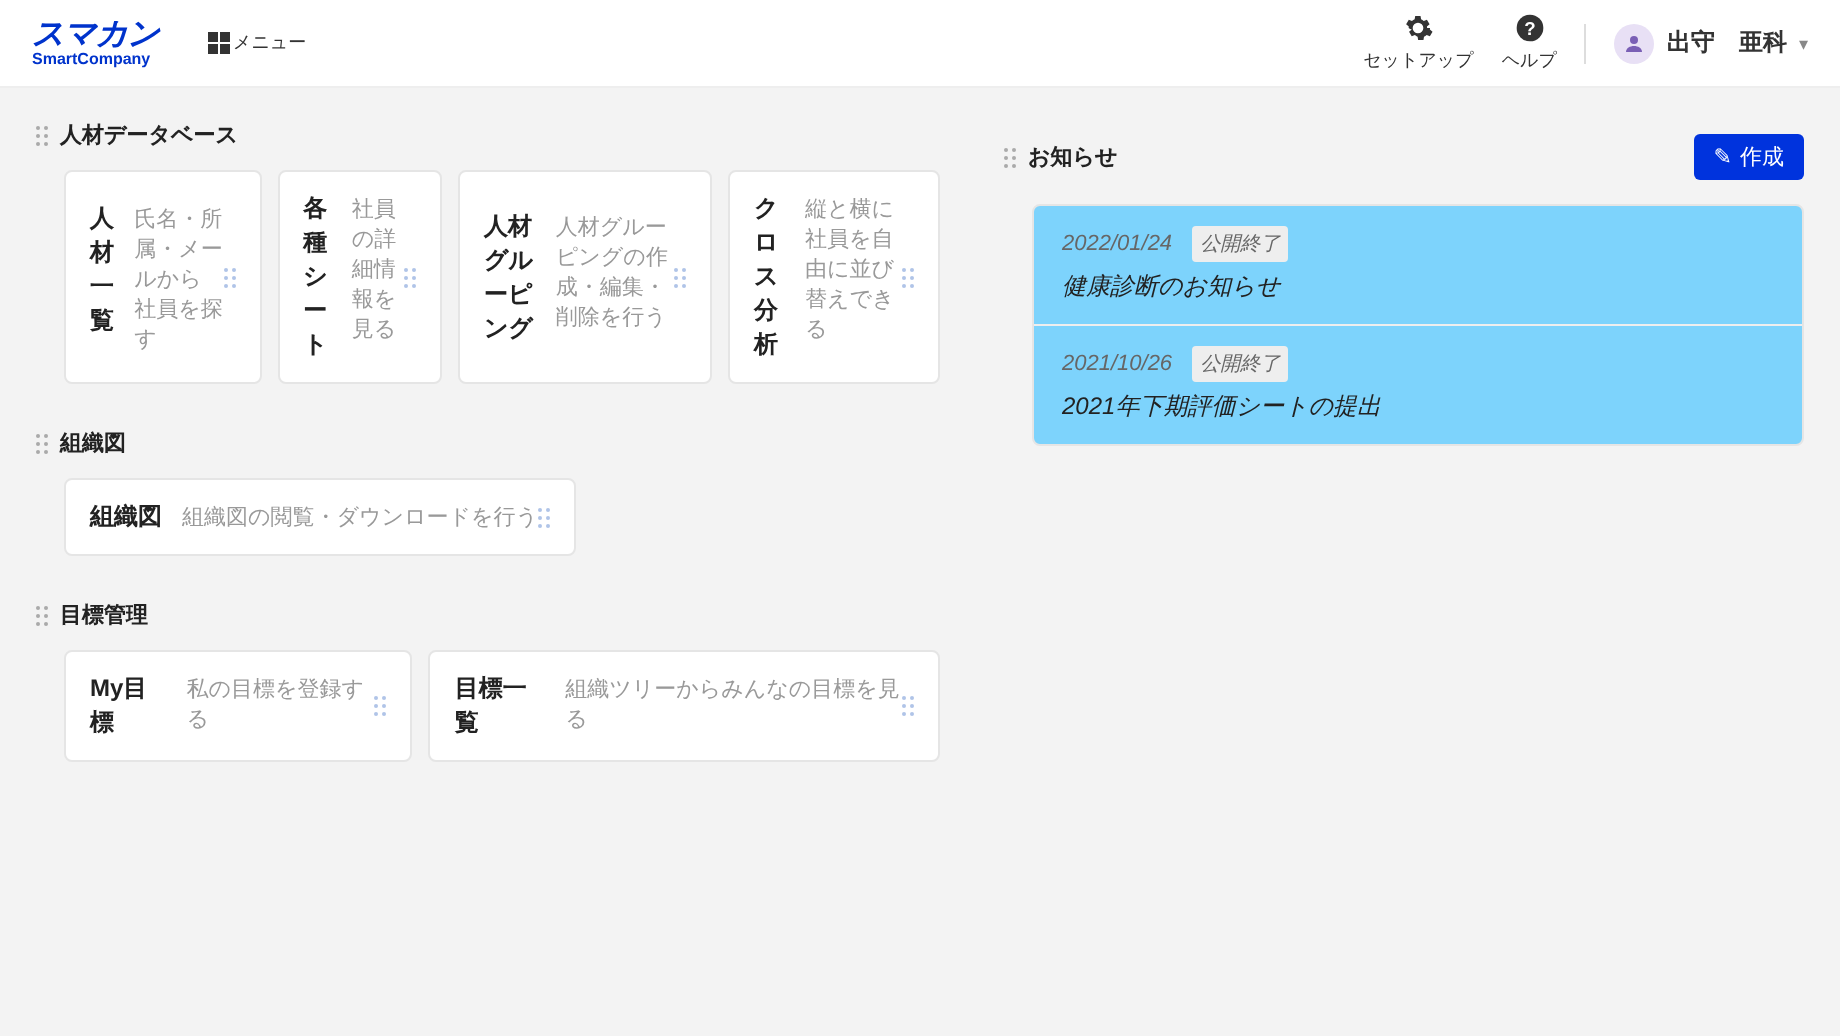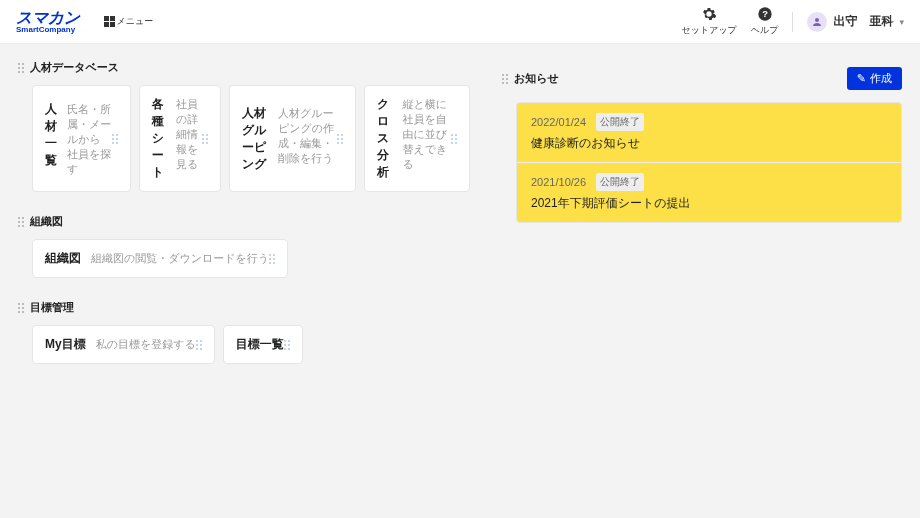--- a/index.html
+++ b/index.html
@@ -70,24 +70,25 @@
       padding: 4px 10px;
       border-radius: 3px;
       border: none;
       display: flex;
       align-items: center;
       gap: 4px;
       cursor: pointer;
     }
 
     .notice-box {
-      background: #fde047;
+      background: #7dd3fc;
       border: 1px solid #e5e5e5;
       border-radius: 4px;
       margin-left: 14px;
+      font-style: italic;
     }
     .notice-item {
       padding: 10px 14px;
       border-bottom: 1px solid #eee;
       cursor: pointer;
     }
     .notice-item:last-child { border-bottom: none; }
     .notice-meta { display: flex; align-items: center; gap: 10px; margin-bottom: 4px; }
     .notice-date { font-size: 11px; color: #666; }
     .notice-badge { background: #eee; color: #666; font-size: 10px; padding: 2px 4px; border-radius: 2px; }
@@ -268,20 +269,21 @@
               <span></span>
               <span></span>
               <span></span>
               <span></span>
               <span></span>
             </div>
         </div>
         <div class="card">
           <div class="card-text">
             <span class="card-title">目標一覧</span>
+            <span class="card-desc">組織ツリーからみんなの目標を見る</span>
           </div>
           <div class="card-handle">
               <span></span>
               <span></span>
               <span></span>
               <span></span>
               <span></span>
               <span></span>
             </div>
         </div>

